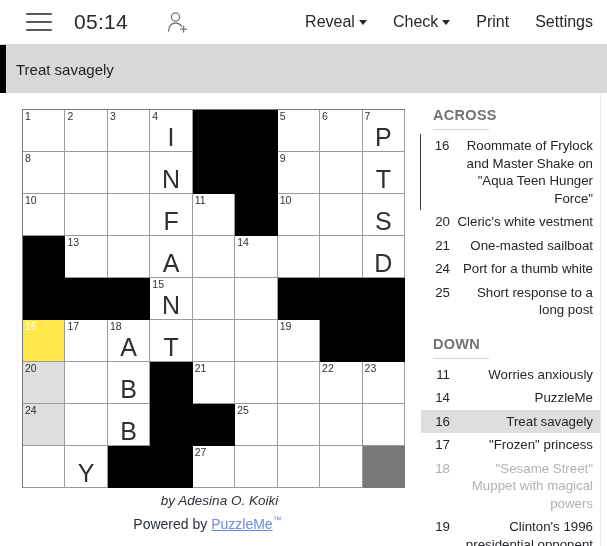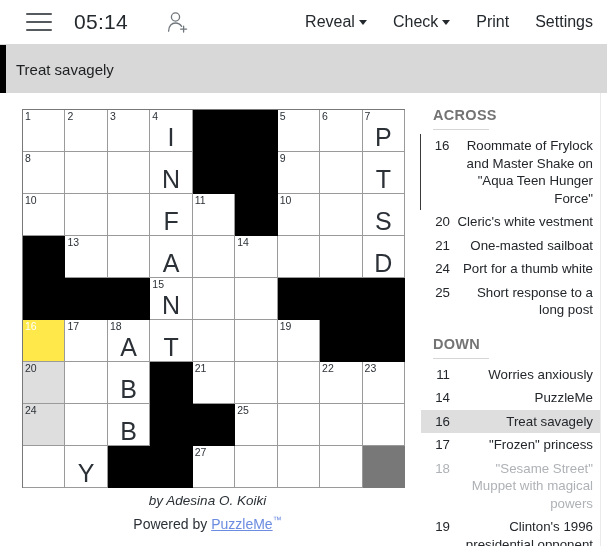--- a/index.html
+++ b/index.html
@@ -101,21 +101,21 @@
   .cell.active .num { color: #ffffff; }
   .cell .ltr {
     position: absolute; left: 0; right: 0; bottom: -1px;
     text-align: center;
     font-size: 25px; line-height: 30px;
     color: #2b3137;
     font-family: "Liberation Sans", sans-serif;
   }
 
   .byline {
-    position: absolute; left: 0; top: 400px; width: 415px;
+    position: absolute; left: 12px; top: 400px; width: 415px;
     text-align: center;
     font-size: 13.5px; font-style: italic; color: #2b3137;
   }
   .powered {
     position: absolute; left: 0; top: 422px; width: 415px;
     text-align: center;
     font-size: 14px; color: #2b3137;
   }
   .powered .brand { color: #6b8ce0; }
   .powered .tm { font-size: 9px; vertical-align: super; color: #6b8ce0; }

